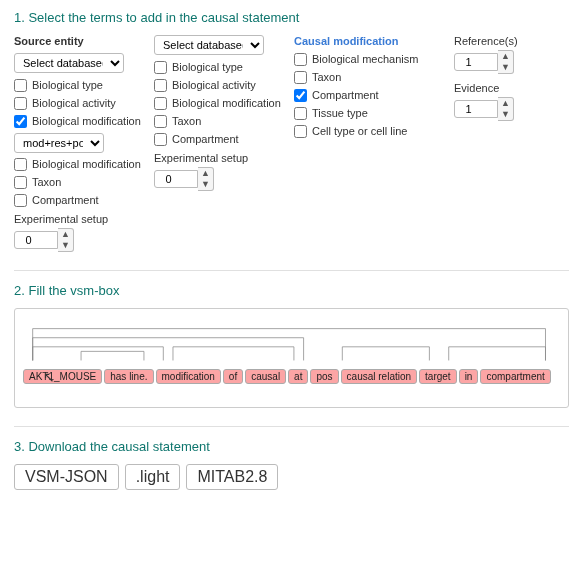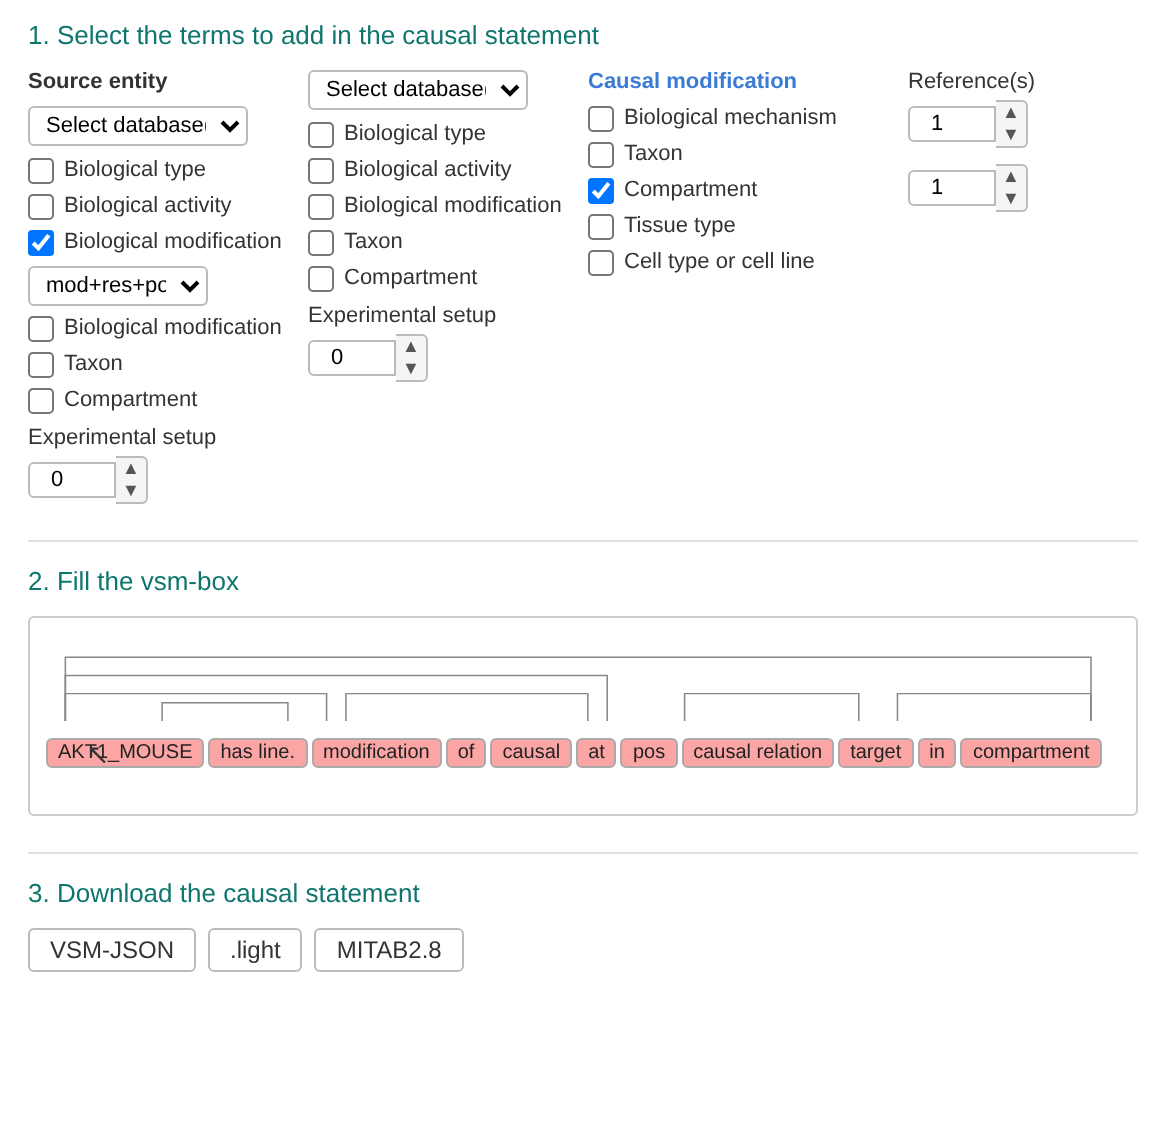--- a/index.html
+++ b/index.html
@@ -186,21 +186,21 @@
     .download-buttons {
       display: flex;
       gap: 6px;
       flex-wrap: wrap;
     }
 
     .dl-button {
       border: 1px solid #bbb;
       border-radius: 3px;
       padding: 3px 10px;
-      font-size: 12px;
+      font-size: 16px;
       background: #fff;
       cursor: pointer;
       color: #333;
     }
 
     .divider {
       border: none;
       border-top: 1px solid #e0e0e0;
       margin: 12px 0;
     }
@@ -336,20 +336,21 @@
         <div class="spinner-input">
           <input type="number" value="1" style="">
           <div class="spinner-arrows">
             <button>▲</button>
             <button>▼</button>
           </div>
         </div>
       </div>
 
       <div class="statement-row">
+        <div class="spinner-label">Evidence</div>
         <div class="spinner-input">
           <input type="number" value="1" style="">
           <div class="spinner-arrows">
             <button>▲</button>
             <button>▼</button>
           </div>
         </div>
       </div>
     </div>
   </div>

